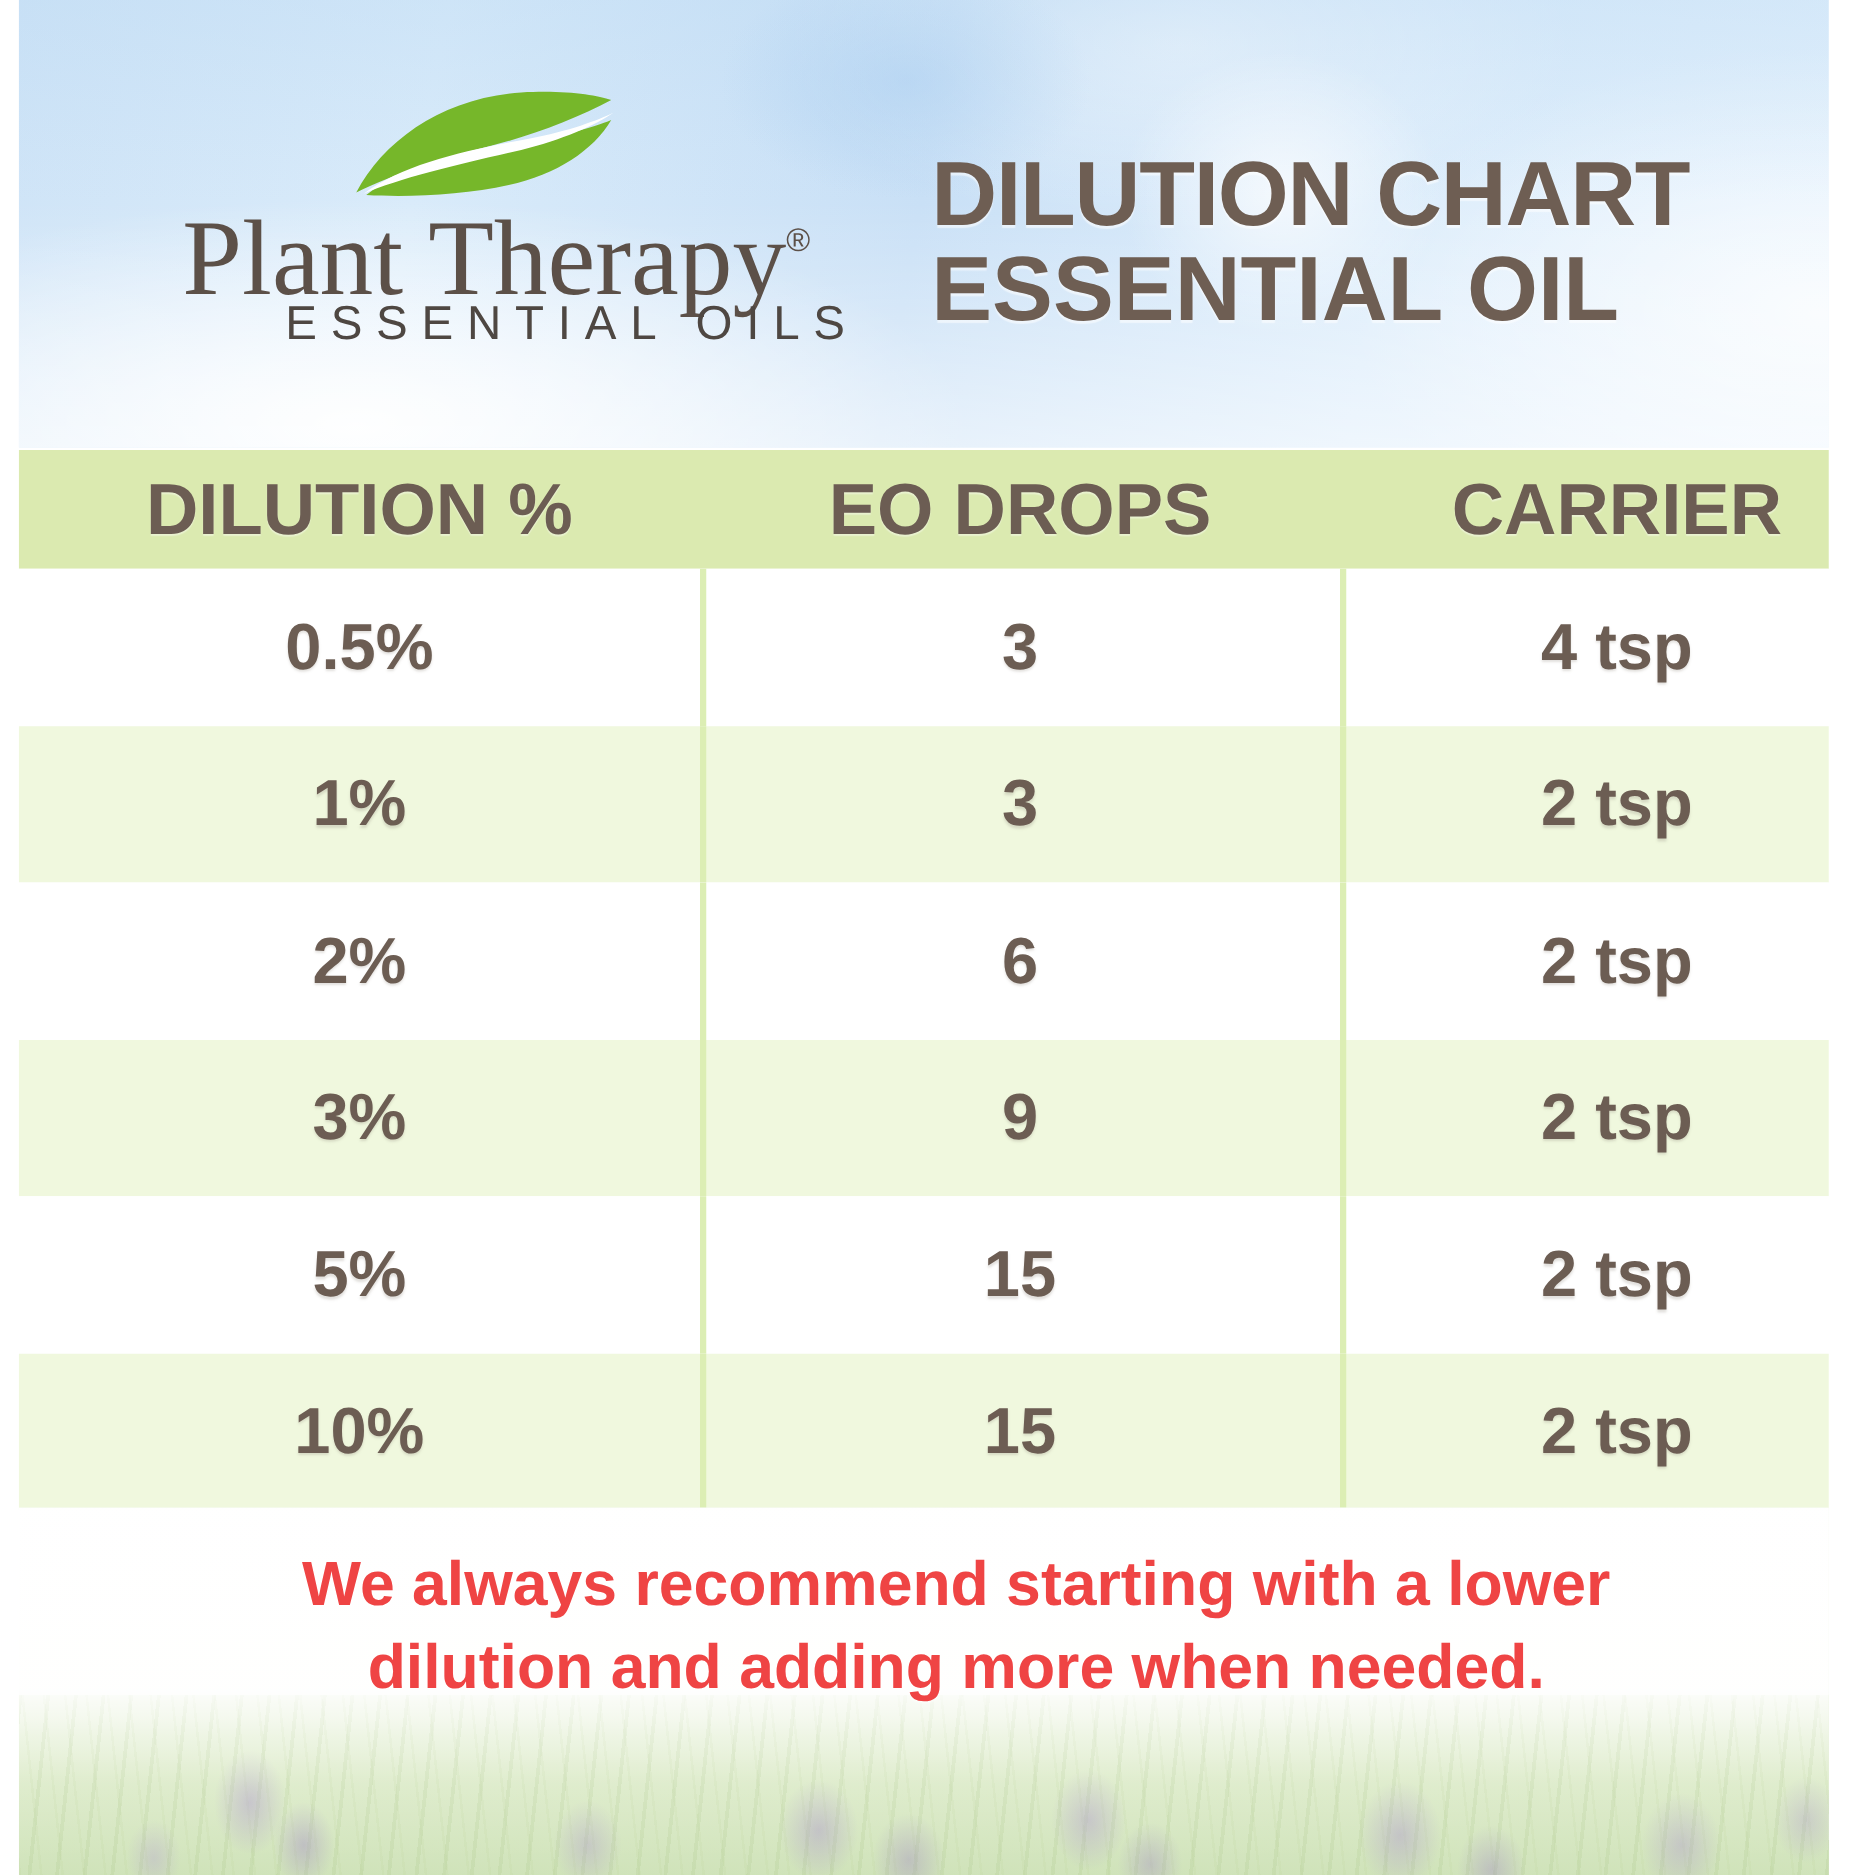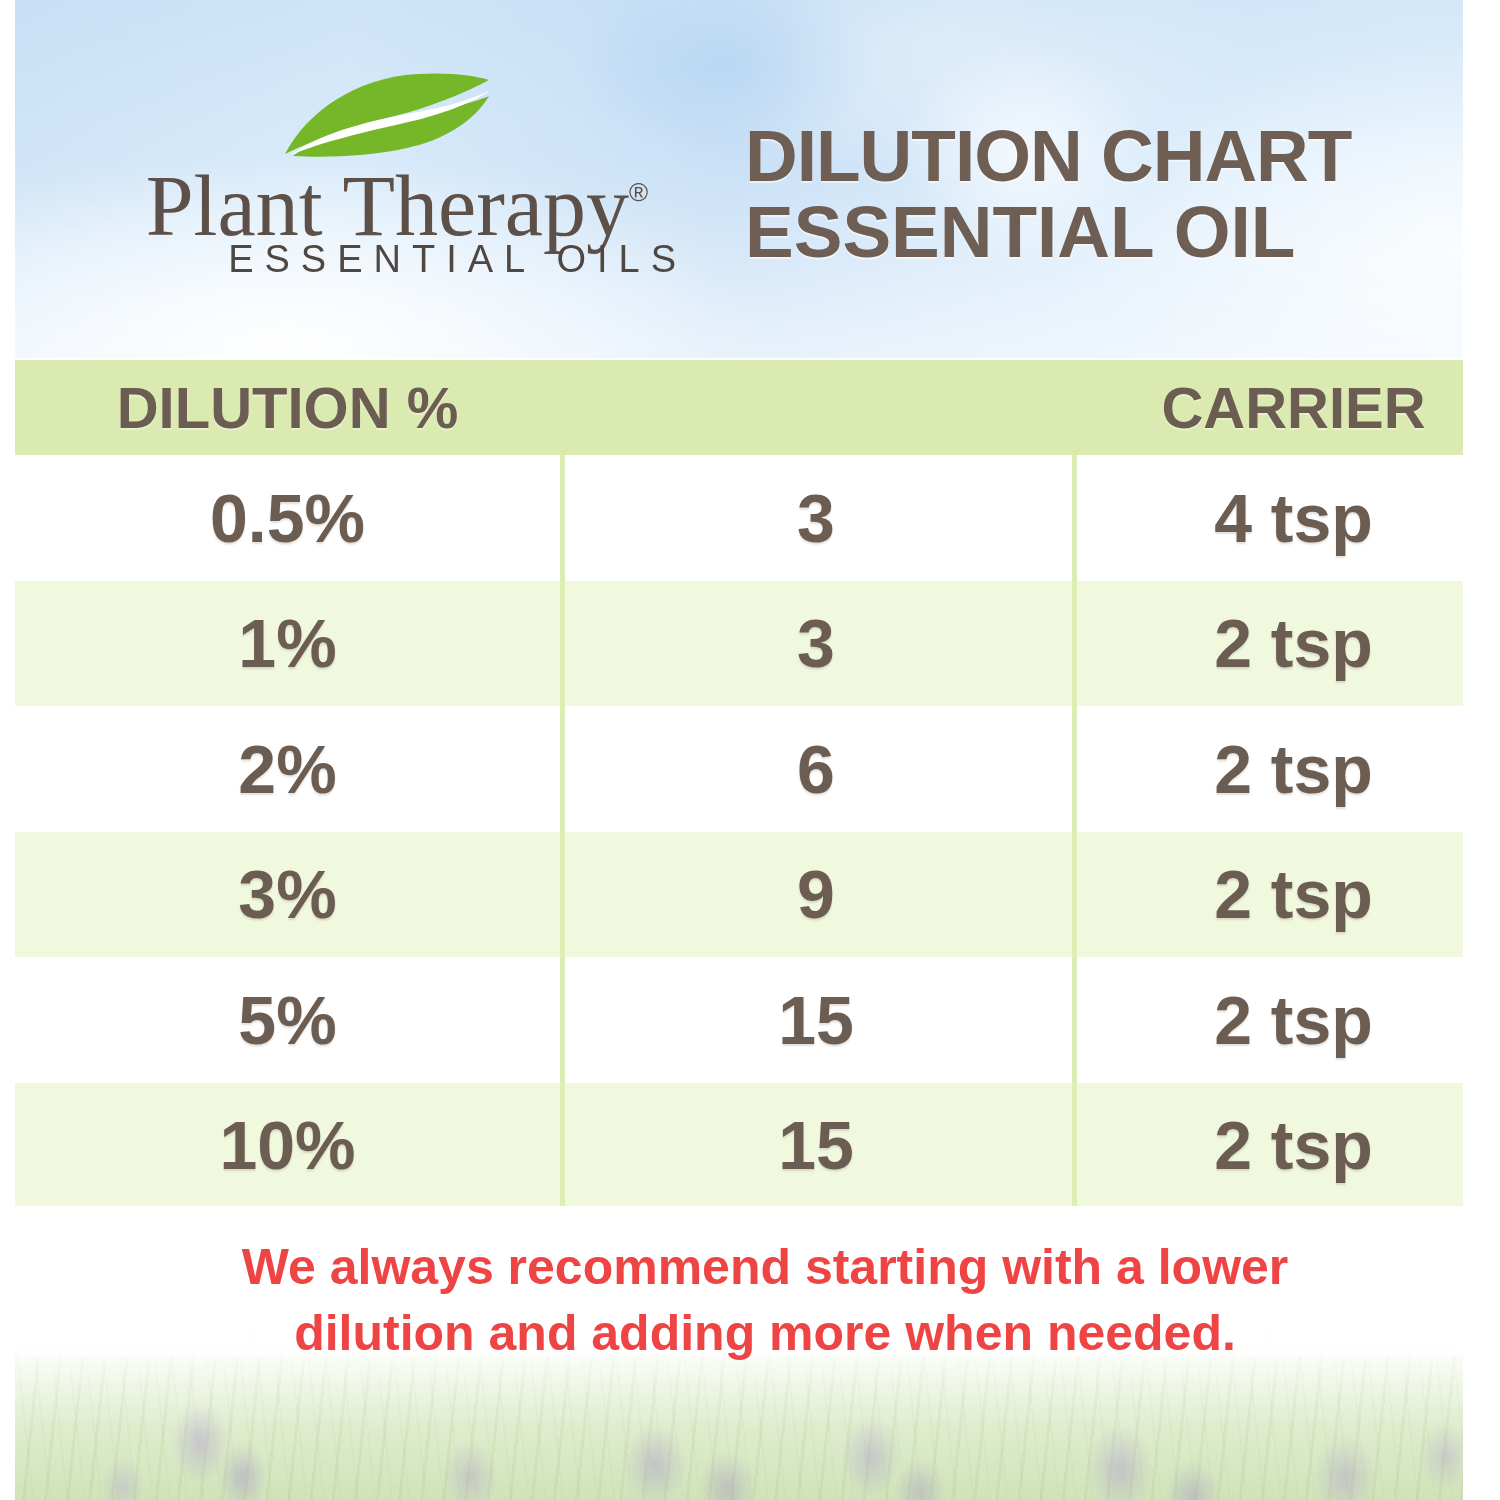--- a/index.html
+++ b/index.html
@@ -120,21 +120,21 @@
   .t-row {
     position: relative;
     height: 125.5px;
     background: #ffffff;
   }
   .t-row.alt { background: #f0f8de; }
   .t-row .cell {
     position: absolute; top: 0;
     height: 125.5px;
     display: flex; align-items: center; justify-content: center;
-    font-size: 68px;
+    font-size: 52px;
     font-weight: bold;
     color: #6c5d53;
     text-shadow: 0 2px 2px rgba(140,130,120,0.25);
     white-space: nowrap;
   }
   .col-0 { left: 0px;    width: 545px; }
   .col-1 { left: 545px;  width: 512px; }
   .col-2 { left: 1057px; width: 443px; }
 
   .t-row .divider {
@@ -223,20 +223,21 @@
   </div>
 
   <div class="title-block">
     <div class="title-line l2">DILUTION CHART</div>
     <div class="title-line">ESSENTIAL OIL</div>
   </div>
 
   <div class="table">
     <div class="t-head">
       <div class="cell col-0">DILUTION %</div>
+      <div class="cell col-1">EO DROPS</div>
       <div class="cell col-2">CARRIER</div>
     </div>
 
     <div class="t-row">
       <div class="divider div-1"></div>
       <div class="divider div-2"></div>
       <div class="cell col-0">0.5%</div>
       <div class="cell col-1">3</div>
       <div class="cell col-2">4 tsp</div>
     </div>

